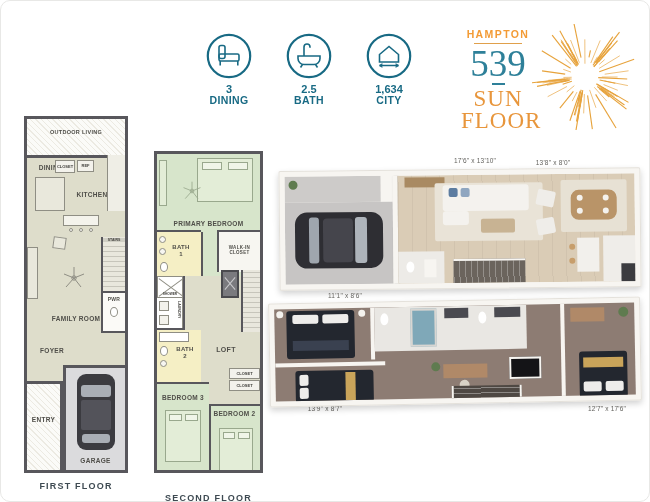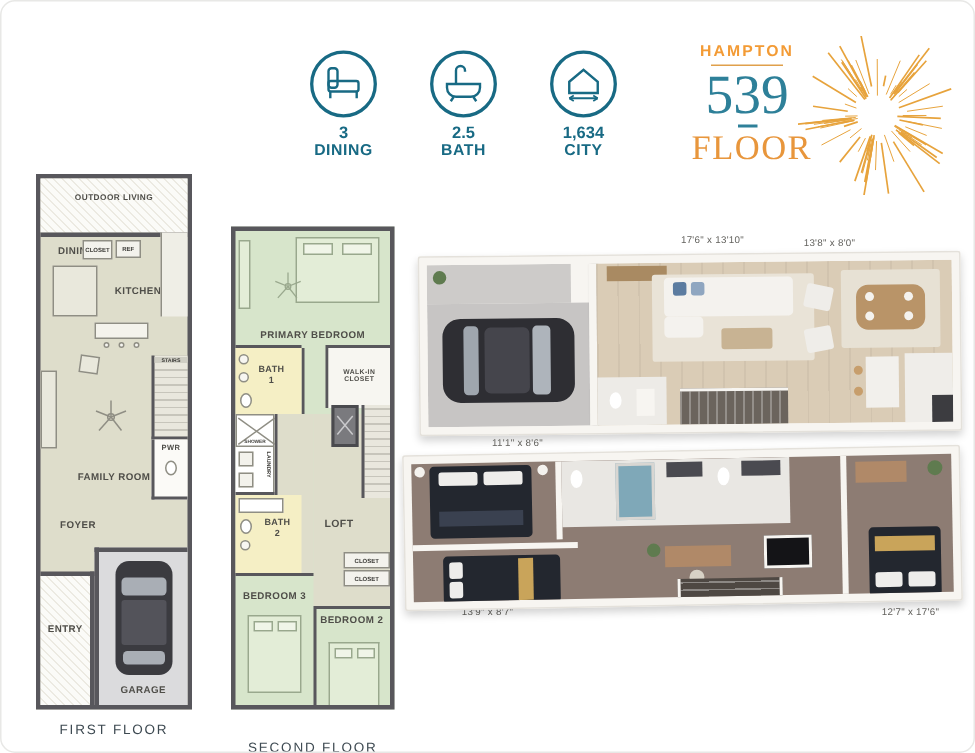--- a/index.html
+++ b/index.html
@@ -28,21 +28,21 @@
   .chip{position:absolute;background:#F3F2EC;border:1px solid #8F8E84;box-sizing:border-box;
     font-size:4px;font-weight:700;color:#3F3E3A;display:flex;align-items:center;justify-content:center;text-align:center;line-height:1;}
   .hatch{background:repeating-linear-gradient(45deg,#FBFBF8 0 3px,#ECEAE2 3px 4px);}
   .stairs{background:repeating-linear-gradient(0deg,#E9E7DD 0 4px,#C7C5BB 4px 5px);box-sizing:border-box;}
   .furn{position:absolute;border:1px solid #8F8E84;background:#E9E8DC;box-sizing:border-box;}
   .wallseg{position:absolute;background:#58575C;}
   .toilet{position:absolute;width:8px;height:10px;border:1px solid #8F8E84;border-radius:50%;background:#fff;box-sizing:border-box;}
   .dotc{position:absolute;border:1px solid #8F8E84;border-radius:50%;background:#F7F6F1;box-sizing:border-box;}
   .bed2d{position:absolute;border:1px solid #99A88D;background:#E3EDD7;box-sizing:border-box;}
   .pillow{position:absolute;border:1px solid #99A88D;background:#F0F5E8;box-sizing:border-box;}
-  .caption{position:absolute;font-size:9px;font-weight:400;letter-spacing:1.2px;color:#3E4A52;text-align:center;}
+  .caption{position:absolute;font-size:9px;font-weight:700;letter-spacing:1.2px;color:#3E4A52;text-align:center;}
   .xline{position:absolute;height:1px;background:#8F8E84;}
   
   .slab{position:absolute;background:#F7F5F1;border-radius:2px;box-shadow:0 3px 6px rgba(0,0,0,.18),inset 0 0 0 1px #E4E1DB;}
   .floor3d{position:absolute;left:6px;top:6px;right:6px;bottom:6px;overflow:hidden;}
   .f{position:absolute;box-sizing:border-box;}
   .dim{position:absolute;width:96px;text-align:center;font-size:6.5px;color:#63625E;letter-spacing:.2px;}
   .wood{background:#DACCB6 repeating-linear-gradient(90deg,rgba(0,0,0,.045) 0 1px,transparent 1px 14px);}
   .carpet{background:#8D7C73;}
   .stripesH{background:repeating-linear-gradient(90deg,rgba(255,255,255,.28) 0 1px,transparent 1px 6px);}
   .stripesV{background:repeating-linear-gradient(0deg,rgba(255,255,255,.35) 0 1px,transparent 1px 5px);}
@@ -92,20 +92,21 @@
     </span>
     <span class="stat-value">1,634</span>
     <span class="stat-label">CITY</span>
   </div>
 
   <div class="logo">
     <span class="logo-brand">HAMPTON</span>
     <div class="logo-rule"></div>
     <span class="logo-number">539</span>
     <div class="logo-o-mark"></div>
+    <span class="logo-sun">SUN</span>
     <span class="logo-city">FLOOR</span>
   </div>
 
   <svg id="sunburst" class="sunburst" width="106" height="106" viewBox="0 0 104 104">
       <line x1="68.5" y1="52" x2="84" y2="52" stroke="#E7A33C" stroke-width="0.65"></line>
       <line x1="66.34241623361525" y1="54.96444259944521" x2="81.72780465571755" y2="58.14445774505186" stroke="#E7A33C" stroke-width="1.1"></line>
       <line x1="70.2009847339038" y1="59.39384701901125" x2="84.17120629948388" y2="65.06901693908601" stroke="#E7A33C" stroke-width="0.65"></line>
       <line x1="63.24466033742658" y1="58.56153121454586" x2="94.66670944901378" y2="76.89705668919592" stroke="#E7A33C" stroke-width="1.1"></line>
       <line x1="67.67493720276089" y1="63.189320294925864" x2="79.60593982526251" y2="71.70608869124564" stroke="#E7A33C" stroke-width="0.65"></line>
       <line x1="64.09639637885282" y1="61.37056679952025" x2="92.67807507000418" y2="83.51158475475845" stroke="#E7A33C" stroke-width="1.1"></line>

